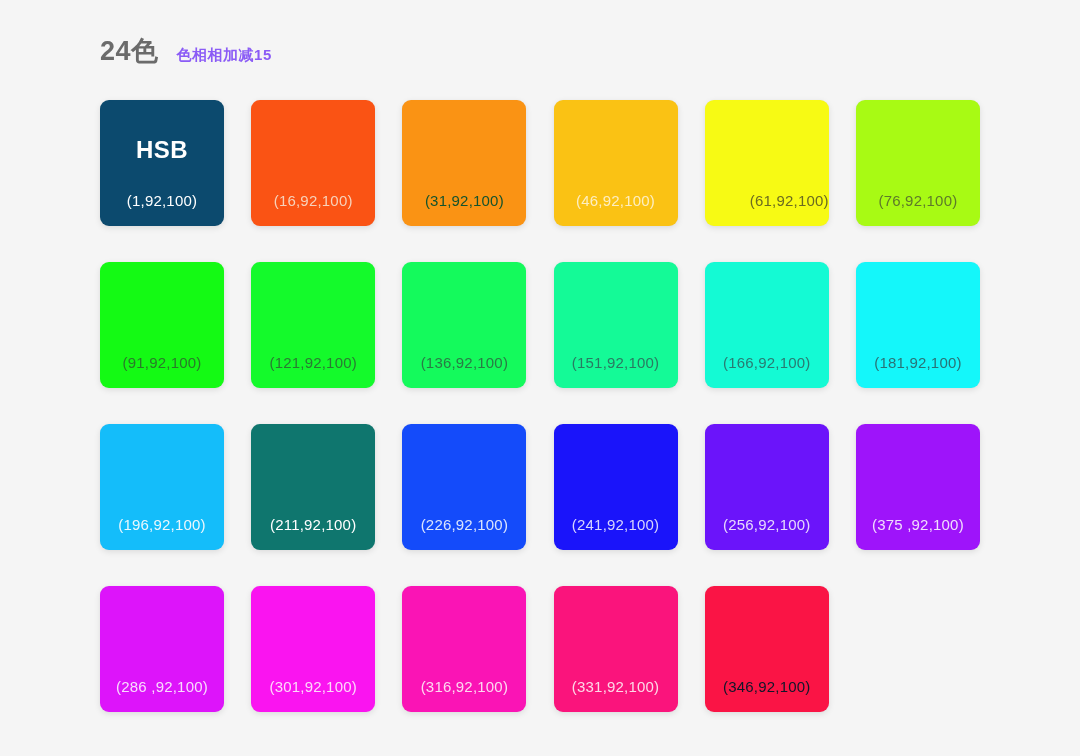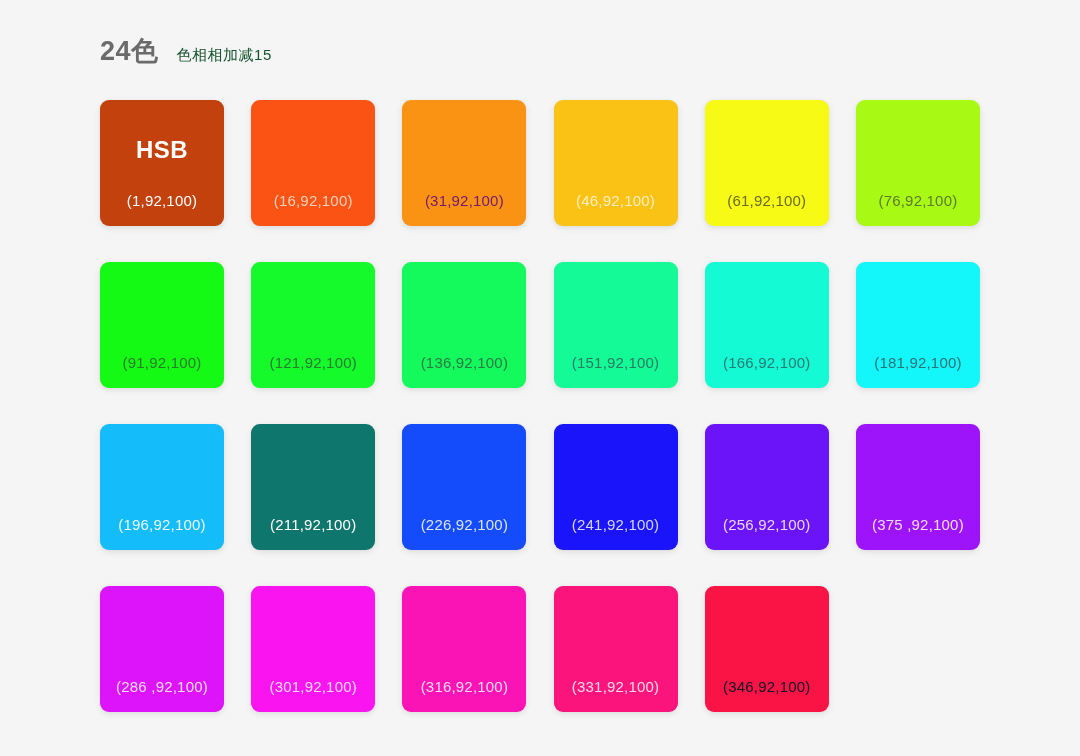--- a/index.html
+++ b/index.html
@@ -35,22 +35,22 @@
   .title {
     font-size: 27px;
     font-weight: bold;
     color: #6b6b6b;
     letter-spacing: 0.5px;
     line-height: 1;
   }
 
   .subtitle {
     font-size: 15px;
-    font-weight: normal;
-    color: #14532d;
+    font-weight: bold;
+    color: #8b5cf6;
     letter-spacing: 0.5px;
     line-height: 1;
   }
 
   
   .grid {
     position: absolute;
     left: 100px;
     top: 100px;
     width: 880px;
@@ -102,34 +102,34 @@
 <body style="background: rgb(245, 245, 245);">
 
 <div class="page">
 
   <div class="header">
     <div class="title">24色</div>
     <div class="subtitle">色相相加减15</div>
   </div>
 
   <div class="grid">
-      <div class="swatch has-tag" style="background: #c2410c;">
+      <div class="swatch has-tag" style="background: #0c4a6e;">
         <div class="hsb-tag" style="color: rgb(255, 255, 255);">HSB</div>
         <div class="code" style="color: rgb(255, 255, 255);">(1,92,100)</div>
       </div>
       <div class="swatch" style="background: rgb(250, 83, 20);">
         <div class="code" style="color: rgb(247, 210, 187);">(16,92,100)</div>
       </div>
       <div class="swatch" style="background: rgb(250, 147, 20);">
-        <div class="code" style="color: #701a75;">(31,92,100)</div>
+        <div class="code" style="color: #14532d;">(31,92,100)</div>
       </div>
       <div class="swatch" style="background: rgb(250, 194, 20);">
         <div class="code" style="color: rgb(253, 238, 194);">(46,92,100)</div>
       </div>
-      <div class="swatch" style="background: rgb(247, 250, 20);">
+      <div class="swatch" style="background: rgb(247, 250, 20); align-items: flex-end;">
         <div class="code" style="color: rgb(107, 107, 32);">(61,92,100)</div>
       </div>
       <div class="swatch" style="background: rgb(168, 250, 20);">
         <div class="code" style="color: rgb(93, 122, 42); text-align: center;">(76,92,100)</div>
       </div>
       <div class="swatch" style="background: rgb(20, 250, 20);">
         <div class="code" style="color: rgb(42, 122, 42);">(91,92,100)</div>
       </div>
       <div class="swatch" style="background: rgb(20, 250, 43);">
         <div class="code" style="color: rgb(42, 122, 51);">(121,92,100)</div>

